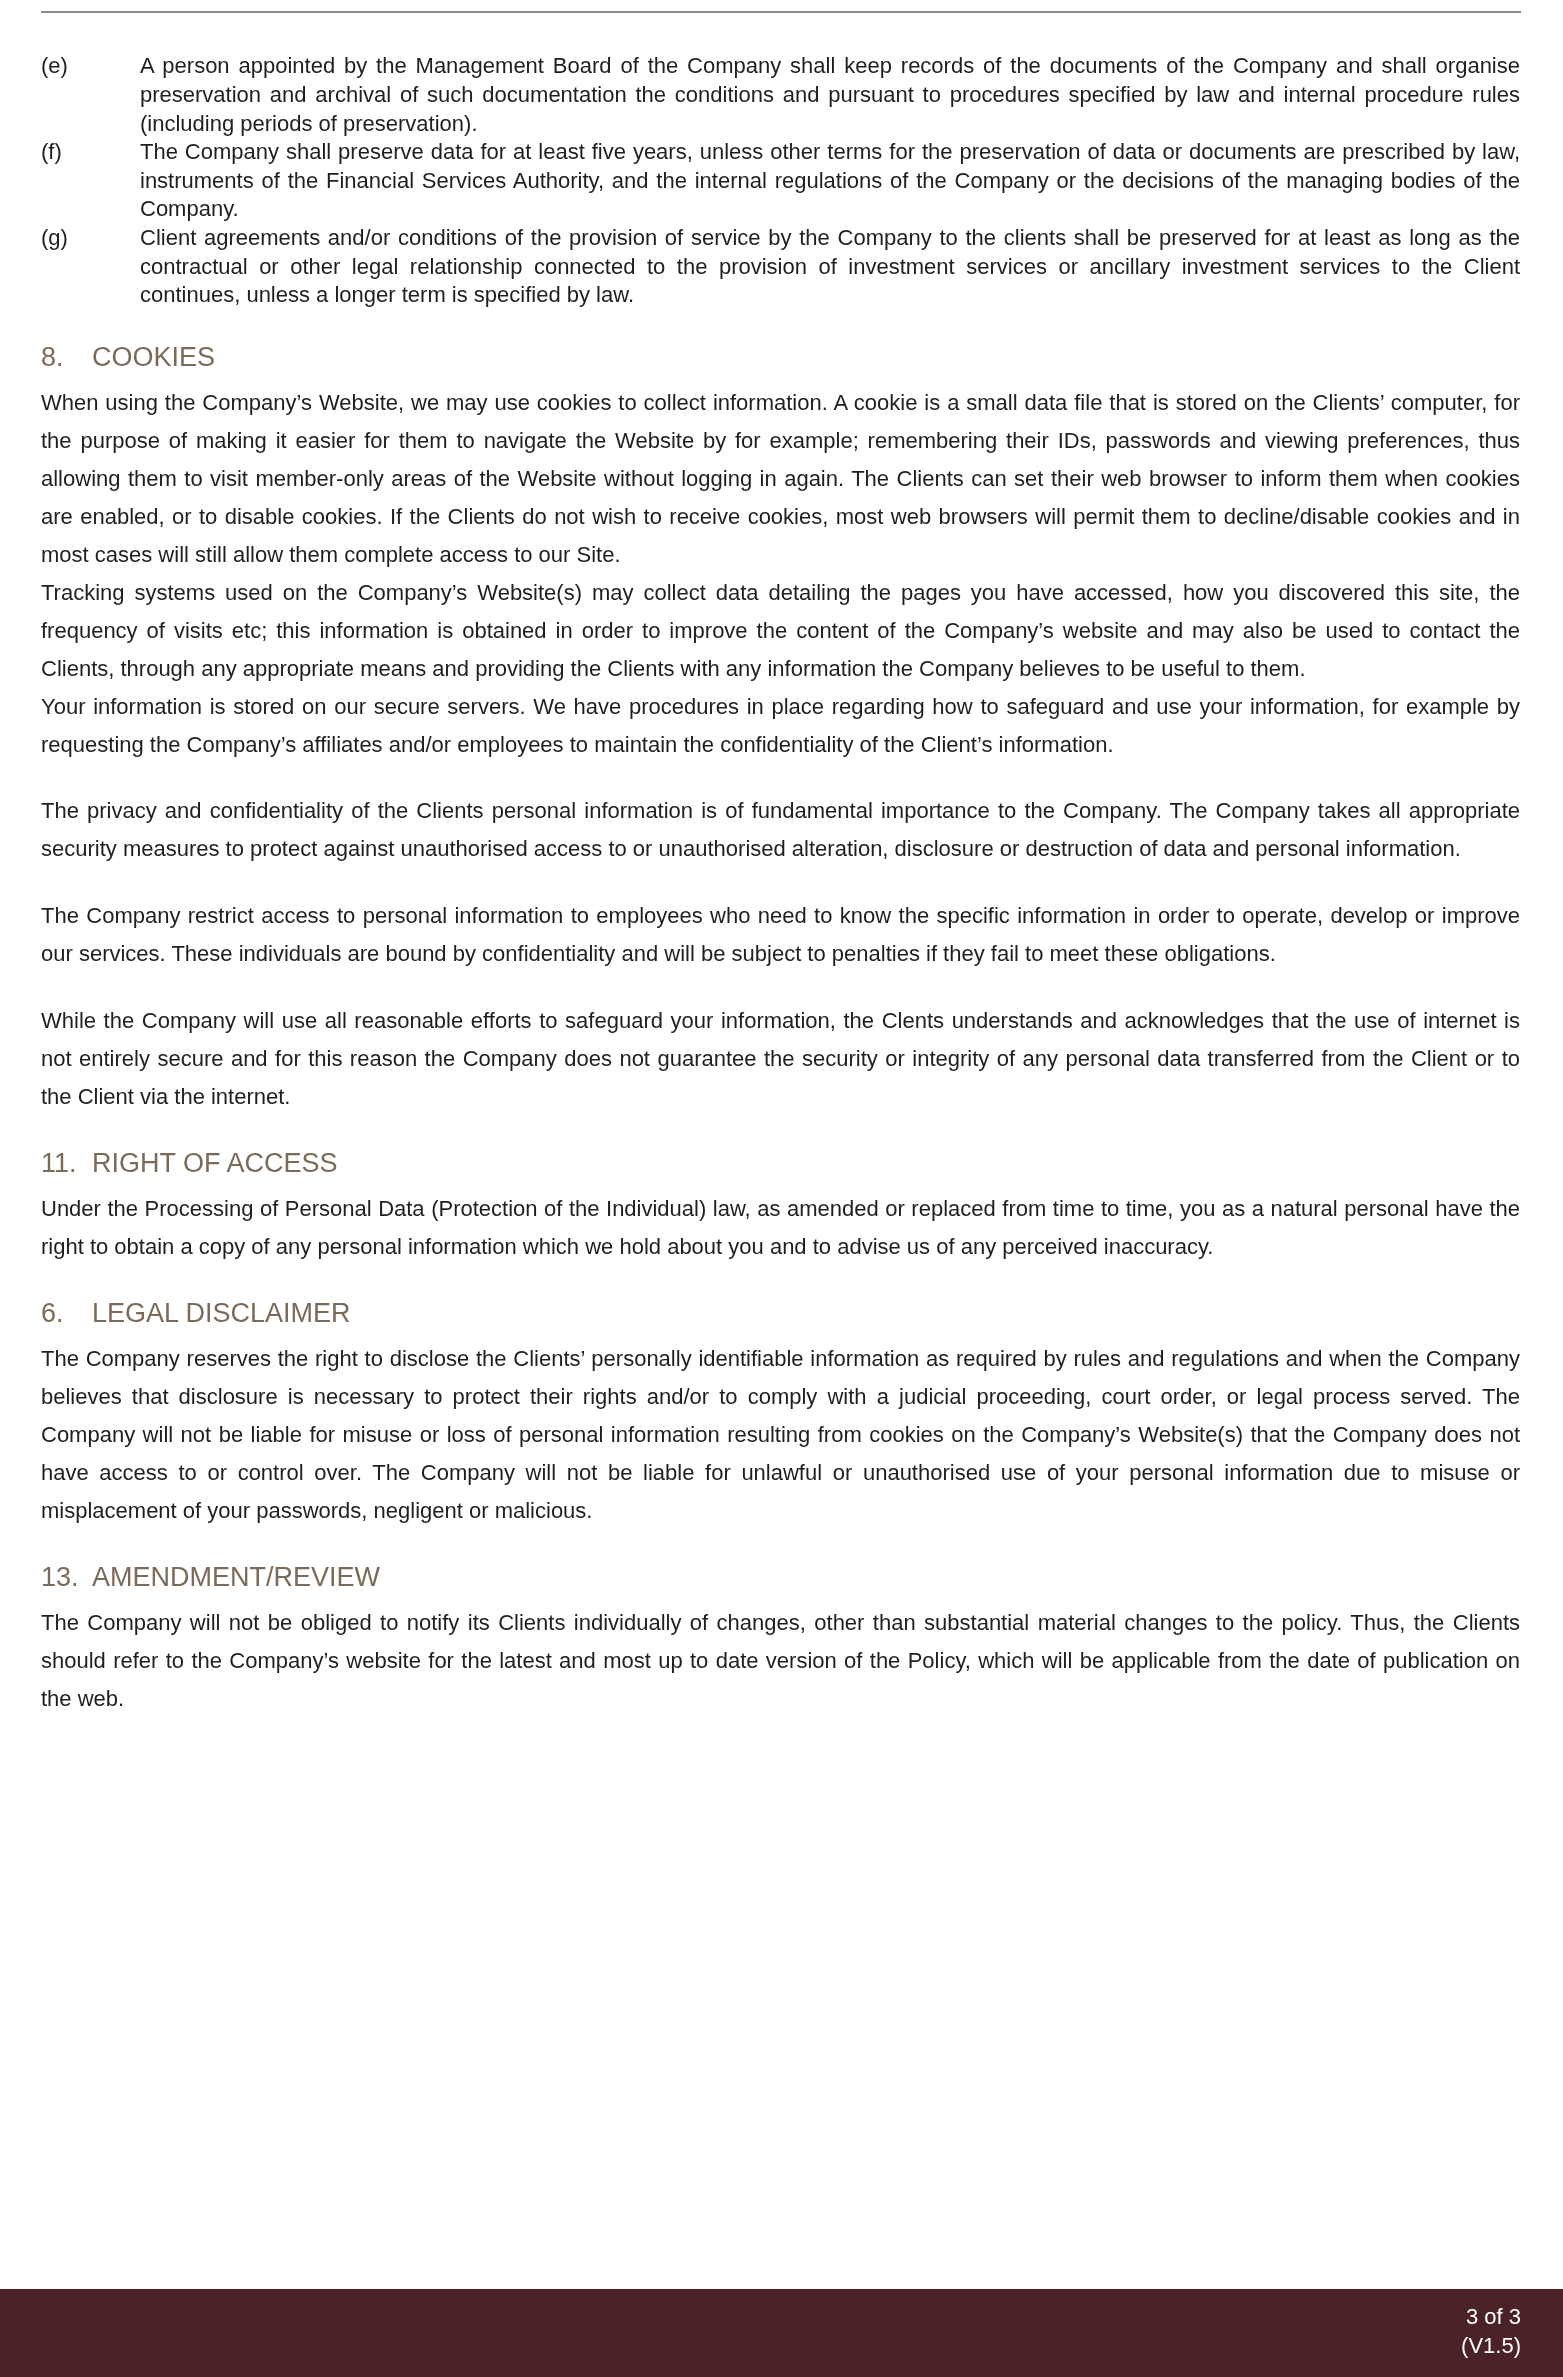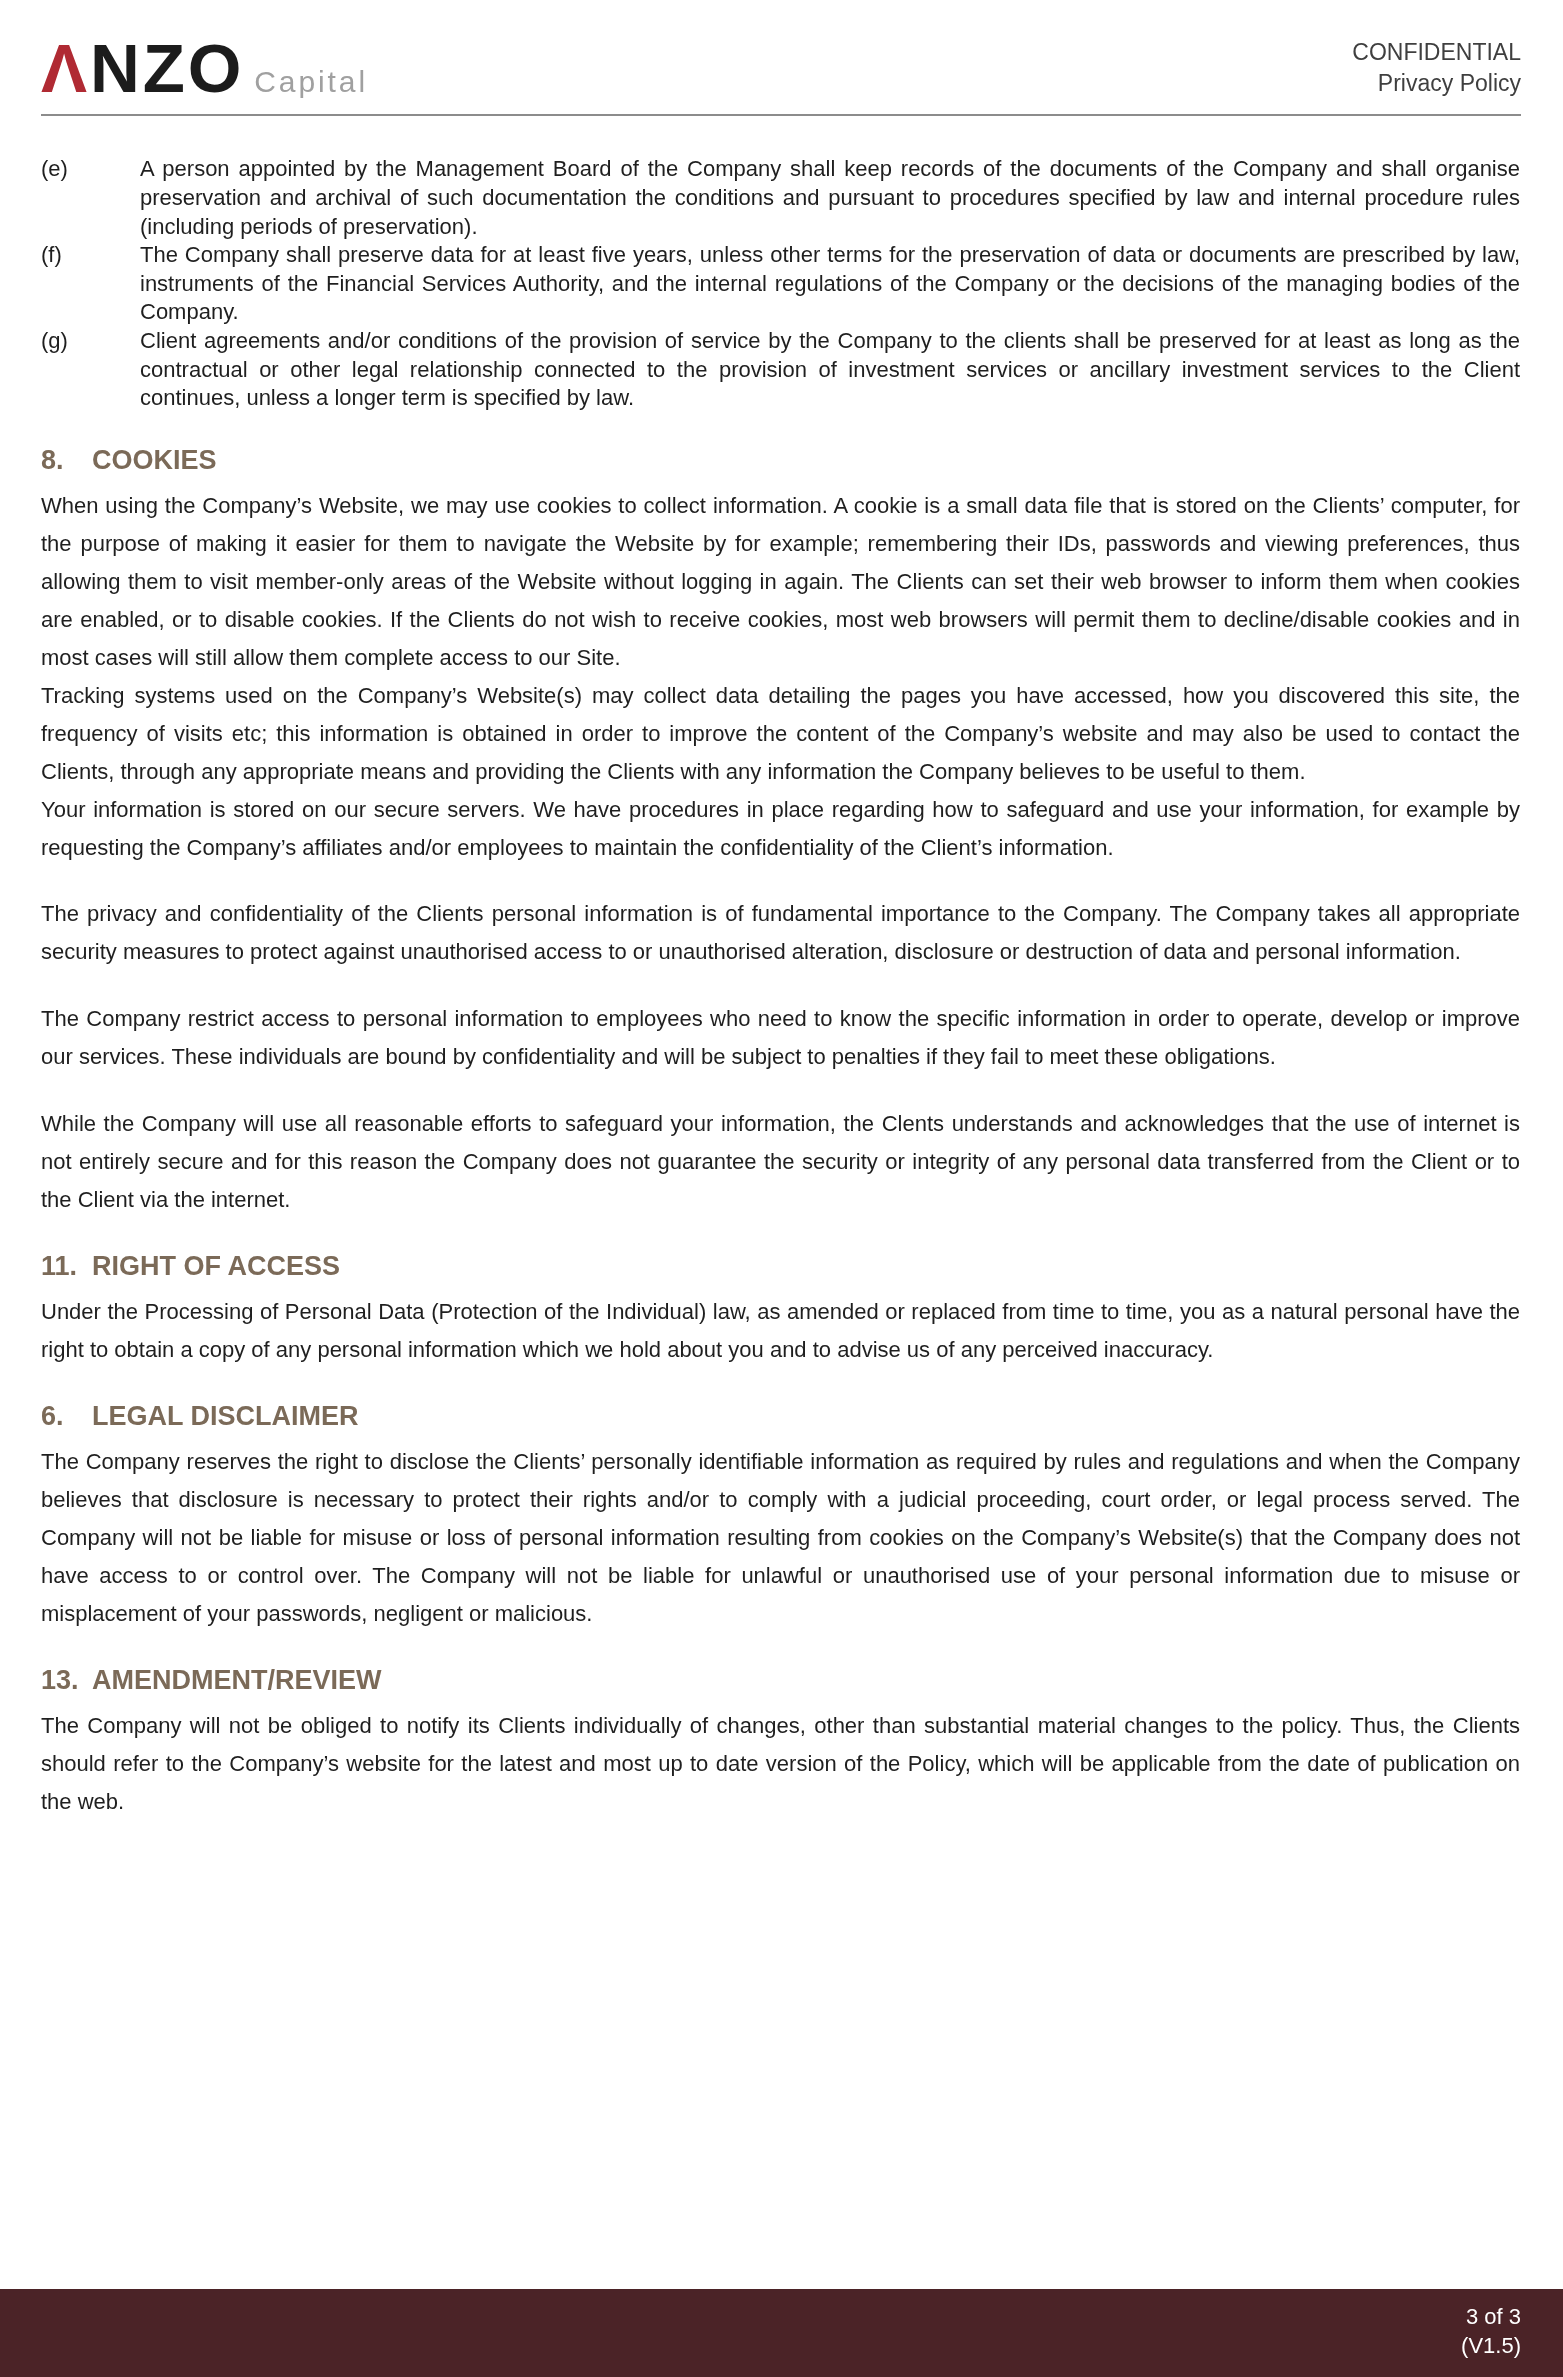--- a/index.html
+++ b/index.html
@@ -49,21 +49,21 @@
   
   .content{padding:39px 44px 0 41px;}
   .doc-list{font-size:22px;line-height:28.6px;}
   .doc-list-item{display:flex;}
   .li-label{width:99px;flex-shrink:0;}
   .li-text{flex:1;text-align:justify;}
   .section-heading{
     margin:31px 0 10px 0;
     font-size:27px;
     line-height:33px;
-    font-weight:bold;
+    font-weight:normal;
     color:#7b6a58;
   }
   .section-heading .num{
     display:inline-block;
     min-width:41px;
     margin-right:10px;
   }
   .para{
     margin:0 0 28.6px 0;
     font-size:22px;
@@ -83,29 +83,20 @@
     padding:13px 43px 0 0;
     font-size:22px;
     line-height:29px;
   }
 </style>
 </head>
 <body>
 
 <div class="page">
 
-  <div class="header">
-    <div class="logo">
-      <span class="logo-main"><span class="logo-caret">Λ</span><span>NZO</span></span><span class="logo-capital">Capital</span>
-    </div>
-    <div class="header-right">
-      <div>CONFIDENTIAL</div>
-      <div>Privacy Policy</div>
-    </div>
-  </div>
 
   <hr class="rule">
 
   <div class="content">
 
     <div class="doc-list">
       <div class="doc-list-item">
         <span class="li-label">(e)</span>
         <span class="li-text">A person appointed by the Management Board of the Company shall keep records of the documents of the Company and shall organise preservation and archival of such documentation the conditions and pursuant to procedures specified by law and internal procedure rules (including periods of preservation).</span>
       </div>

